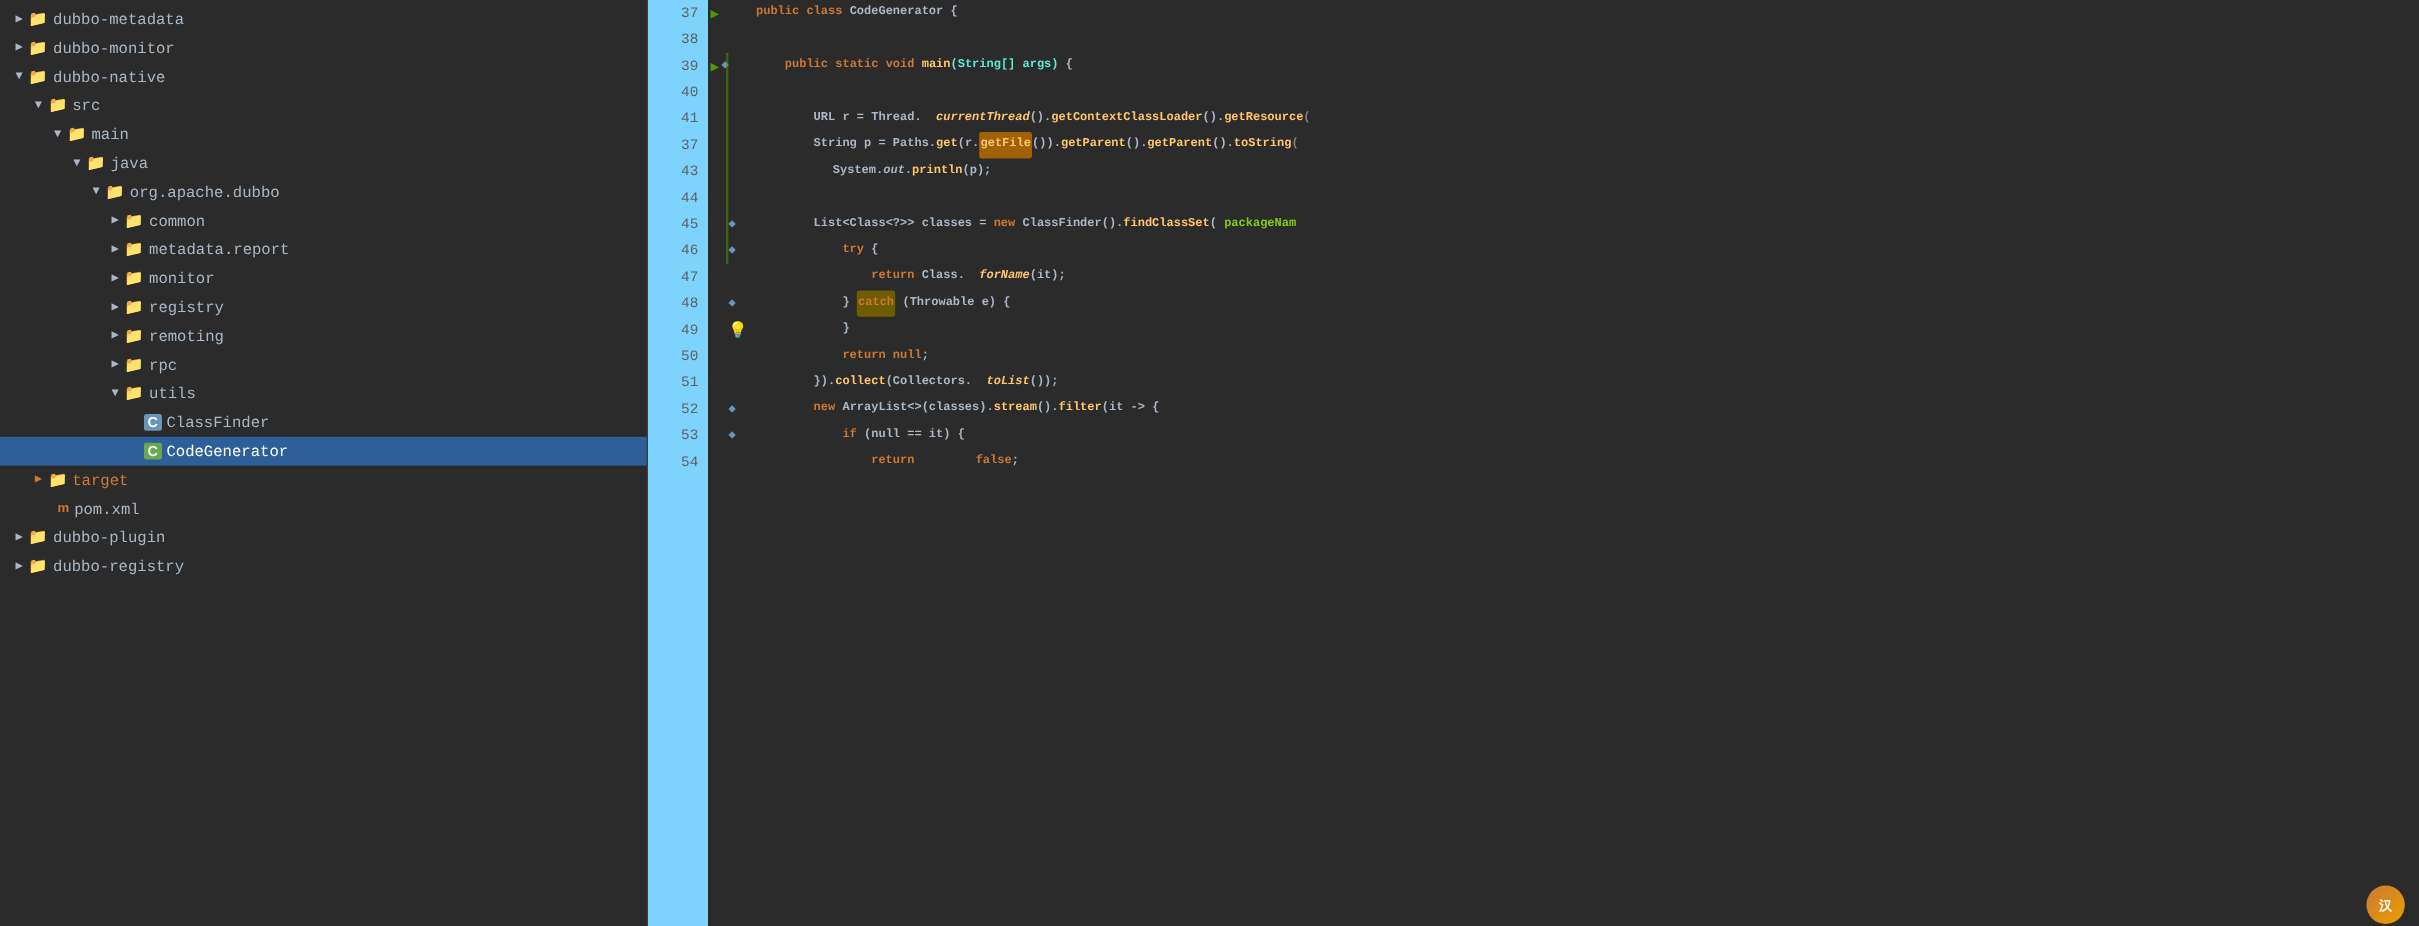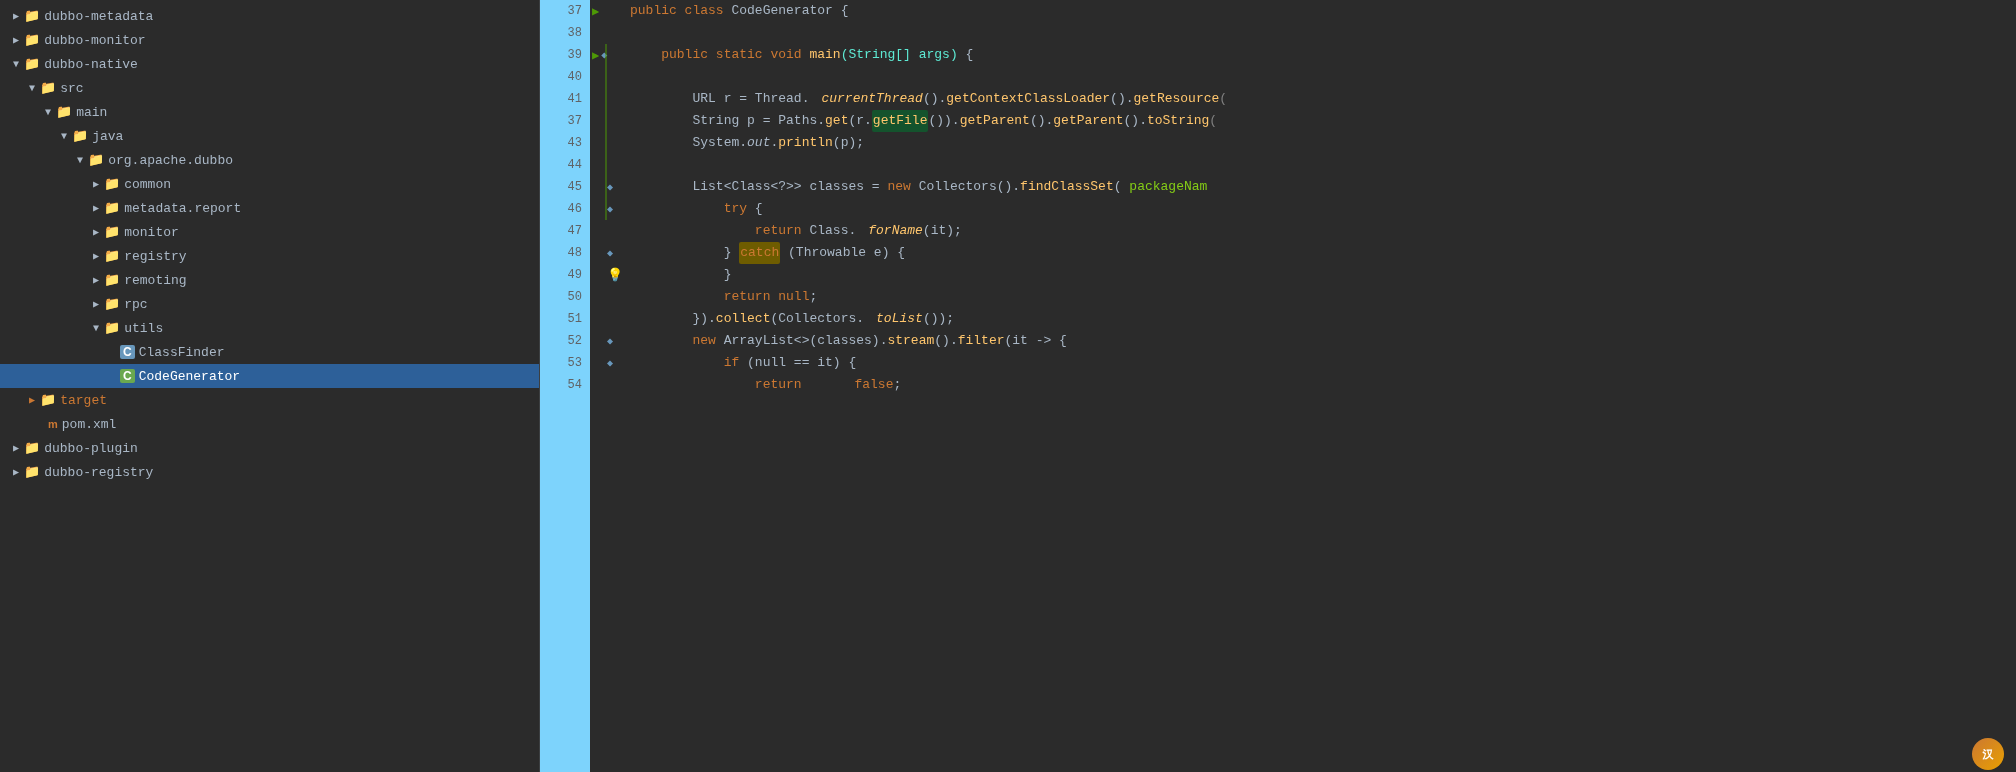--- a/index.html
+++ b/index.html
@@ -97,31 +97,32 @@
       flex: 1;
       padding-left: 8px;
       overflow: auto;
     }
     .code-line {
       height: 22px;
       line-height: 22px;
       display: flex;
       align-items: flex-start;
       white-space: pre;
-      font-size: 13px;
+      font-size: 10px;
       position: relative;
+      font-weight: bold;
     }
 
     
     .kw { color: #cc7832; }    
     .fn { color: #ffc66d; }         
     .fn-italic { color: #ffc66d; font-style: italic; margin-left: 12px; }
     .bracket { color: #a9b7c6; }
     .highlight-word { background: #6e5c00; padding: 0 1px; border-radius: 2px; }
-    .highlight-getfile { background: #14532d; padding: 0 1px; border-radius: 2px; }
+    .highlight-getfile { background: #a16207; padding: 0 1px; border-radius: 2px; }
     .dot-italic { font-style: italic; }
     .line-num-row {
       height: 22px;
       line-height: 22px;
     }
 
     .bottom-bar {
       position: fixed;
       bottom: 0;
       right: 0;
@@ -373,27 +374,27 @@
 
     <div class="code-line">
       <span>        </span><span style="color:#a9b7c6;">URL r = Thread.</span><span class="fn-italic">currentThread</span><span style="color:#a9b7c6;">().</span><span class="fn">getContextClassLoader</span><span style="color:#a9b7c6;">().</span><span class="fn">getResource</span><span style="color:#808080;">(</span>
     </div>
 
     <div class="code-line">
       <span>        </span><span style="color:#a9b7c6;">String p = Paths.</span><span class="fn">get</span><span style="color:#a9b7c6;">(r.</span><span class="fn highlight-getfile">getFile</span><span style="color:#a9b7c6;">()).</span><span class="fn">getParent</span><span style="color:#a9b7c6;">().</span><span class="fn">getParent</span><span style="color:#a9b7c6;">().</span><span class="fn">toString</span><span style="color:#808080;">(</span>
     </div>
 
     <div class="code-line">
-      <span>        </span><span style="color:#a9b7c6;">System.</span><span class="dot-italic" style="color:#a9b7c6;font-style:italic;">out</span><span style="color:#a9b7c6;">.</span><span class="fn">println</span><span style="color:#a9b7c6;">(p);</span>
+      <span>        </span><span style="color:#a9b7c6;margin-left:16px;">System.</span><span class="dot-italic" style="color:#a9b7c6;font-style:italic;">out</span><span style="color:#a9b7c6;">.</span><span class="fn">println</span><span style="color:#a9b7c6;">(p);</span>
     </div>
 
     <div class="code-line">&nbsp;</div>
 
     <div class="code-line">
-      <span>        </span><span style="color:#a9b7c6;">List&lt;Class&lt;?&gt;&gt; classes = </span><span class="kw">new </span><span style="color:#a9b7c6;">Collectors().</span><span class="fn">findClassSet</span><span style="color:#a9b7c6;">( </span><span style="color:#84cc16;">packageNam</span>
+      <span>        </span><span style="color:#a9b7c6;">List&lt;Class&lt;?&gt;&gt; classes = </span><span class="kw">new </span><span style="color:#a9b7c6;">ClassFinder().</span><span class="fn">findClassSet</span><span style="color:#a9b7c6;">( </span><span style="color:#84cc16;">packageNam</span>
     </div>
 
     <div class="code-line">
       <span>            </span><span class="kw">try </span><span class="bracket">{</span>
     </div>
 
     <div class="code-line">
       <span>                </span><span class="kw">return </span><span style="color:#a9b7c6;">Class.</span><span class="fn-italic">forName</span><span style="color:#a9b7c6;">(it);</span>
     </div>
 

